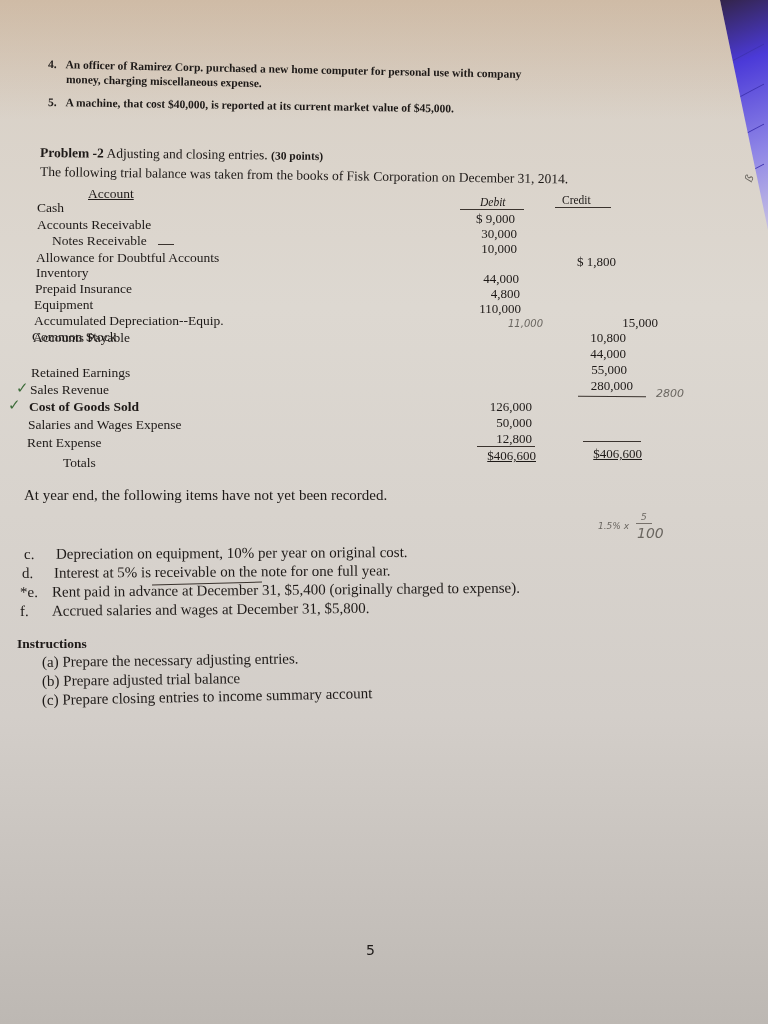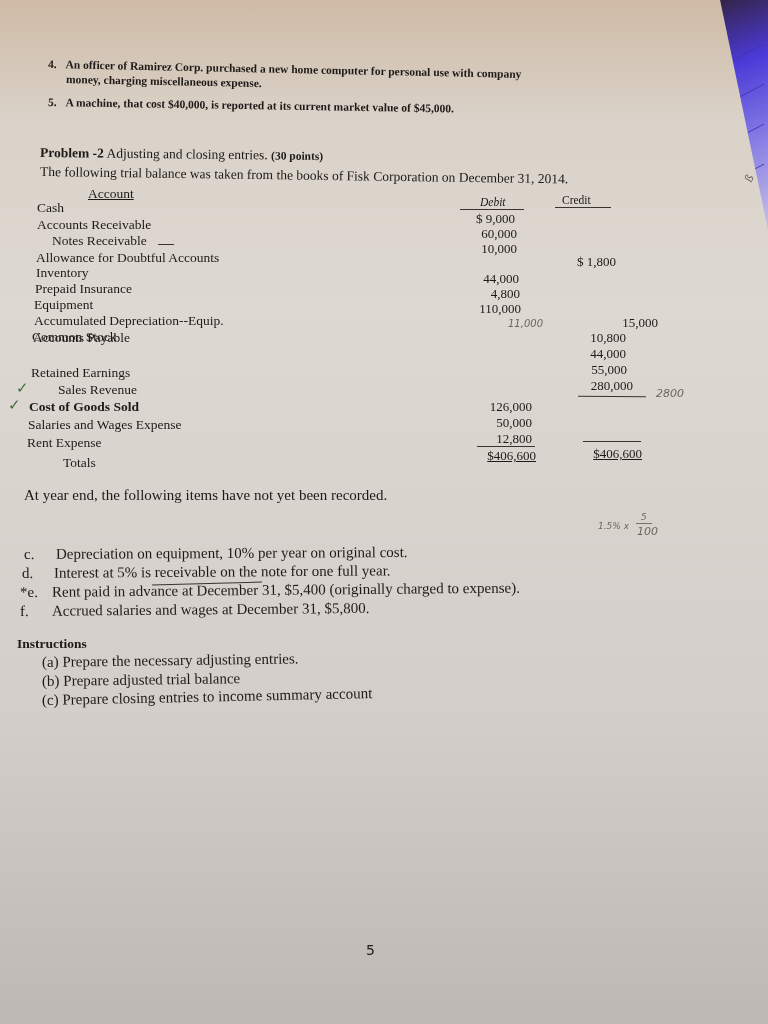--- a/index.html
+++ b/index.html
@@ -76,29 +76,29 @@
   <div class="rule" style="left:158px;top:244px;width:16px;"></div>
   <div class="abs md" style="left:36px;top:250px;">Allowance for Doubtful Accounts</div>
   <div class="abs md" style="left:36px;top:265px;">Inventory</div>
   <div class="abs md" style="left:35px;top:281px;text-align:center;">Prepaid Insurance</div>
   <div class="abs md" style="left:34px;top:297px;">Equipment</div>
   <div class="abs md" style="left:34px;top:313px;">Accumulated Depreciation--Equip.</div>
   <div class="abs md" style="left:33px;top:330px;">Accounts Payable</div>
   <div class="abs md" style="left:32px;top:329px;">Common Stock</div>
   <div class="abs md" style="left:31px;top:365px;">Retained Earnings</div>
   <div class="abs check" style="left:16px;top:379px;">✓</div>
-  <div class="abs md" style="left:30px;top:382px;margin-left:28px;">Sales Revenue</div>
+  <div class="abs md" style="left:30px;top:382px;">Sales Revenue</div>
   <div class="abs check" style="left:8px;top:396px;">✓</div>
   <div class="abs md" style="left:29px;top:399px;font-weight:bold;">Cost of Goods Sold</div>
   <div class="abs md" style="left:28px;top:417px;">Salaries and Wages Expense</div>
   <div class="abs md" style="left:27px;top:435px;">Rent Expense</div>
   <div class="abs md" style="left:63px;top:455px;">Totals</div>
 
   <div class="abs num" style="left:440px;width:75px;top:211px;">$ 9,000</div>
-  <div class="abs num" style="left:440px;width:77px;top:226px;">60,000</div>
+  <div class="abs num" style="left:440px;width:77px;top:226px;">30,000</div>
   <div class="abs num" style="left:440px;width:77px;top:241px;">10,000</div>
   <div class="abs num" style="left:440px;width:79px;top:271px;">44,000</div>
   <div class="abs num" style="left:440px;width:80px;top:286px;">4,800</div>
   <div class="abs num" style="left:440px;width:81px;top:301px;">110,000</div>
   <div class="abs hand" style="left:508px;top:318px;font-size:10px;">11,000</div>
   <div class="abs num" style="left:440px;width:92px;top:399px;">126,000</div>
   <div class="abs num" style="left:440px;width:92px;top:415px;">50,000</div>
   <div class="abs num" style="left:440px;width:92px;top:431px;">12,800</div>
   <div class="rule" style="left:477px;top:446px;width:58px;"></div>
   <div class="abs num ul" style="left:440px;width:96px;top:448px;">$406,600</div>
@@ -125,21 +125,21 @@
   <div class="abs lg" style="left:20px;top:584px;transform:rotate(-0.5deg);transform-origin:left;">
     <span class="item-letter">*e.</span><span>Rent paid in advance at December 31, $5,400 (originally charged to expense).</span>
   </div>
   <div class="abs lg" style="left:20px;top:603px;transform:rotate(-0.5deg);transform-origin:left;">
     <span class="item-letter">f.</span><span>Accrued salaries and wages at December 31, $5,800.</span>
   </div>
 
   <div class="abs hand" style="left:598px;top:521px;font-size:9px;">1.5% x</div>
   <div class="abs hand" style="left:641px;top:512px;font-size:9px;">5</div>
   <div class="rule" style="left:636px;top:523px;width:16px;background:#77716b;"></div>
-  <div class="abs hand" style="left:637px;top:525px;font-size:11px;">100</div>
+  <div class="abs hand" style="left:637px;top:525px;font-size:14px;">100</div>
 
   <div class="abs md bold" style="left:17px;top:636px;">Instructions</div>
   <div class="abs lg" style="left:42px;top:654px;transform:rotate(-0.8deg);transform-origin:left;">(a) Prepare the necessary adjusting entries.</div>
   <div class="abs lg" style="left:42px;top:673px;transform:rotate(-0.8deg);transform-origin:left;">(b) Prepare adjusted trial balance</div>
   <div class="abs lg" style="left:42px;top:692px;transform:rotate(-1.2deg);transform-origin:left;">(c) Prepare closing entries to income summary account</div>
 
   <div class="abs hand" style="left:746px;top:172px;font-size:11px;transform:rotate(-70deg);">ß</div>
 
   <div class="abs" style="left:366px;top:942px;font-family:'DejaVu Sans',sans-serif;font-size:14px;">5</div>
 </div>

